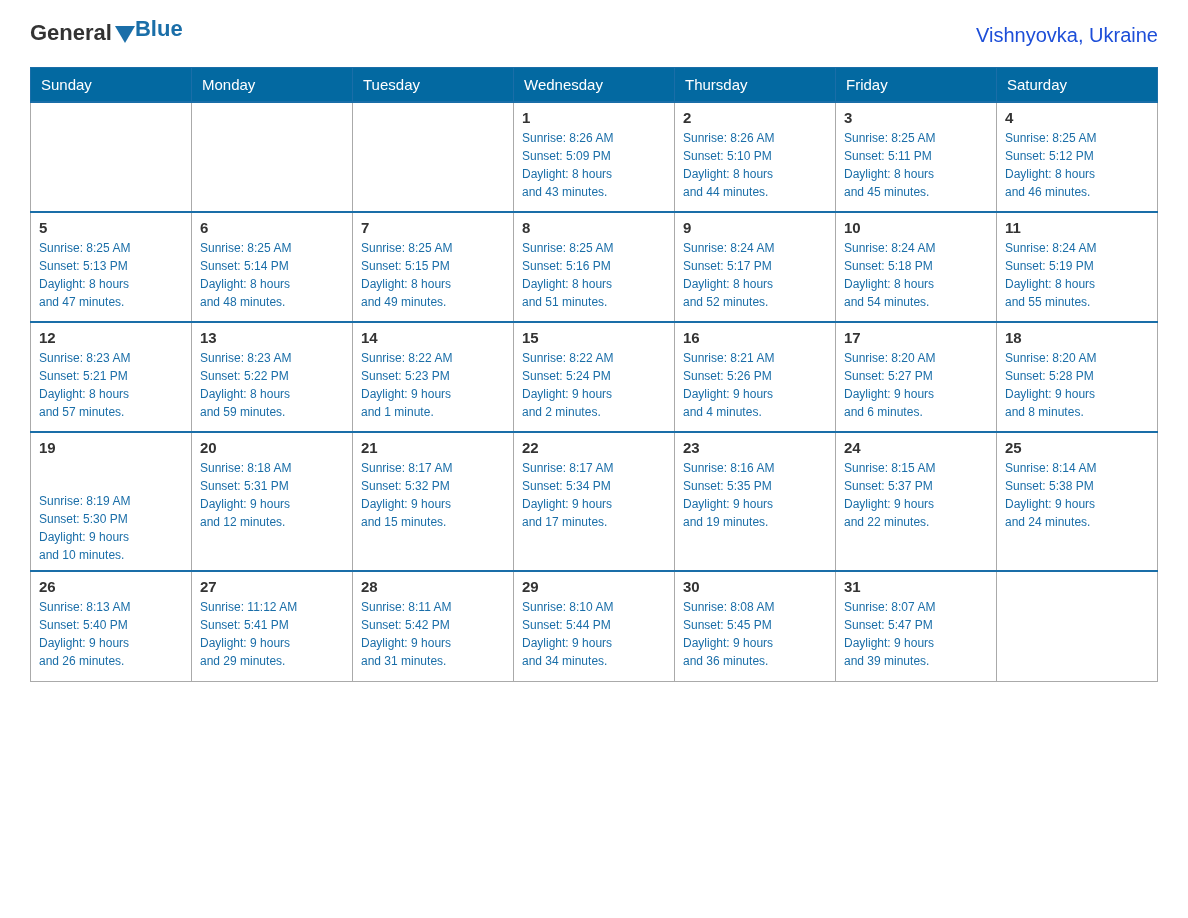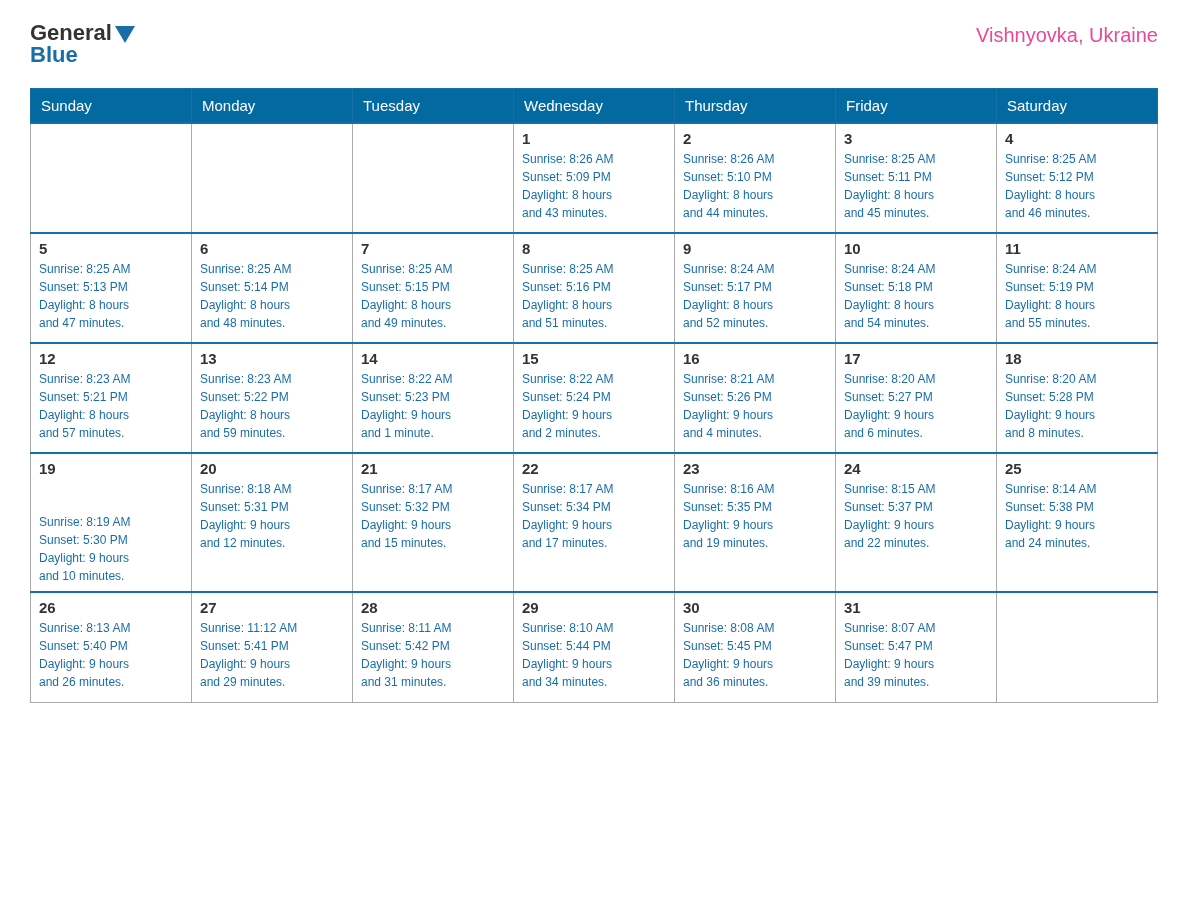--- a/index.html
+++ b/index.html
@@ -26,21 +26,21 @@
       text-align: right;
     }
     .calendar-title {
       font-size: 48px;
       font-weight: normal;
       color: #333;
       line-height: 1.1;
     }
     .calendar-subtitle {
       font-size: 20px;
-      color: #ec4899;
+      color: #1d4ed8;
       margin-top: 4px;
     }
     .calendar {
       width: 100%;
       border-collapse: collapse;
       border: 1px solid #999;
     }
     .calendar th {
       background-color: #0369a1;
       color: #fff;
@@ -72,21 +72,21 @@
     }
     .empty-cell {
       background: #fff;
     }
     
     .calendar tbody tr td {
       border-top: 2px solid #1a6ea8;
     }
     .logo-wrapper {
       display: flex;
-      flex-direction: column;
+      flex-direction: row;
       align-items: flex-start;
     }
     .logo-line1 {
       display: flex;
       align-items: center;
     }
     .logo-triangle {
       display: inline-block;
       width: 0;
       height: 0;

